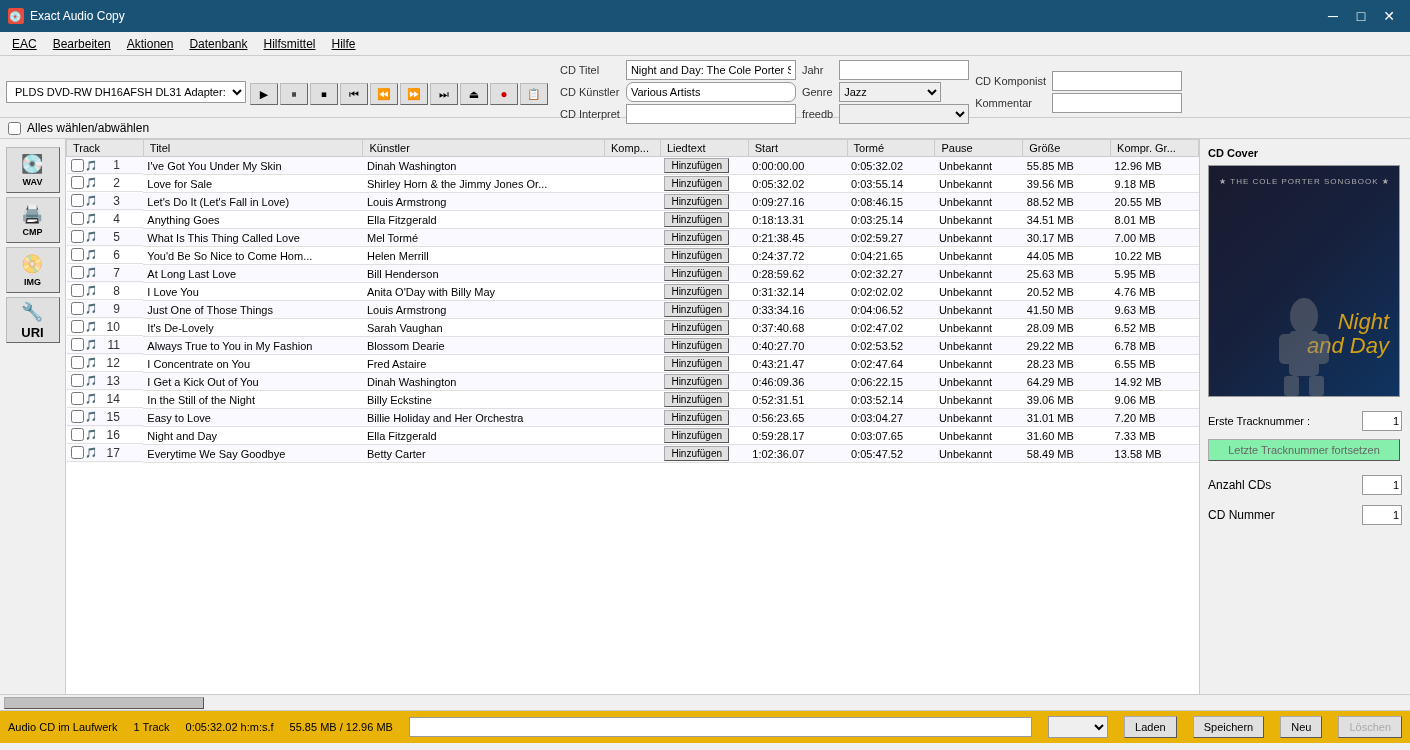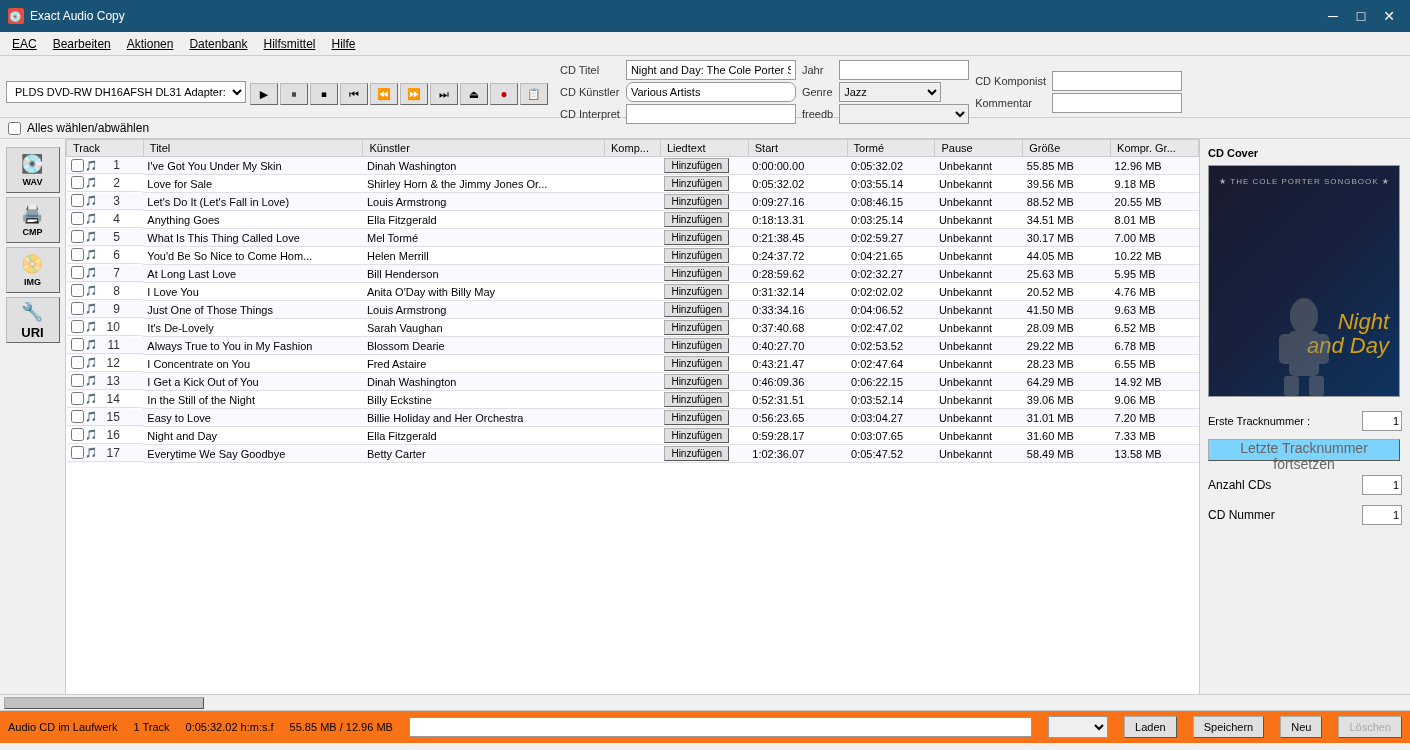--- a/index.html
+++ b/index.html
@@ -223,23 +223,23 @@
     .track-num-label { font-size: 11px; flex: 1; }
     .track-num-input {
       width: 40px; height: 20px;
       border: 1px solid #999;
       text-align: right;
       font-size: 11px;
       padding: 0 2px;
     }
     .last-track-btn {
       width: 192px; height: 22px;
-      background: #7dd3fc;
+      background: #86efac;
       border: 1px outset #aaa;
-      font-size: 14px;
+      font-size: 11px;
       cursor: pointer;
       color: #666;
     }
     .cd-count-row { display: flex; align-items: center; justify-content: space-between; font-size: 11px; margin-top: 4px; }
     .cd-count-input {
       width: 40px; height: 20px;
       border: 1px solid #999;
       text-align: right;
       font-size: 11px;
       padding: 0 2px;
@@ -250,21 +250,21 @@
       height: 16px;
       background: #f0f0f0;
       border-top: 1px solid #ccc;
       display: flex;
       align-items: center;
     }
 
     
     .status-bar {
       height: 32px;
-      background: #f97316;
+      background: #eab308;
       border-top: 1px solid #ccc;
       display: flex;
       align-items: center;
       padding: 16px 8px;
       gap: 16px;
     }
     .status-item { font-size: 11px; }
     .status-progress {
       flex: 1;
       height: 20px;

